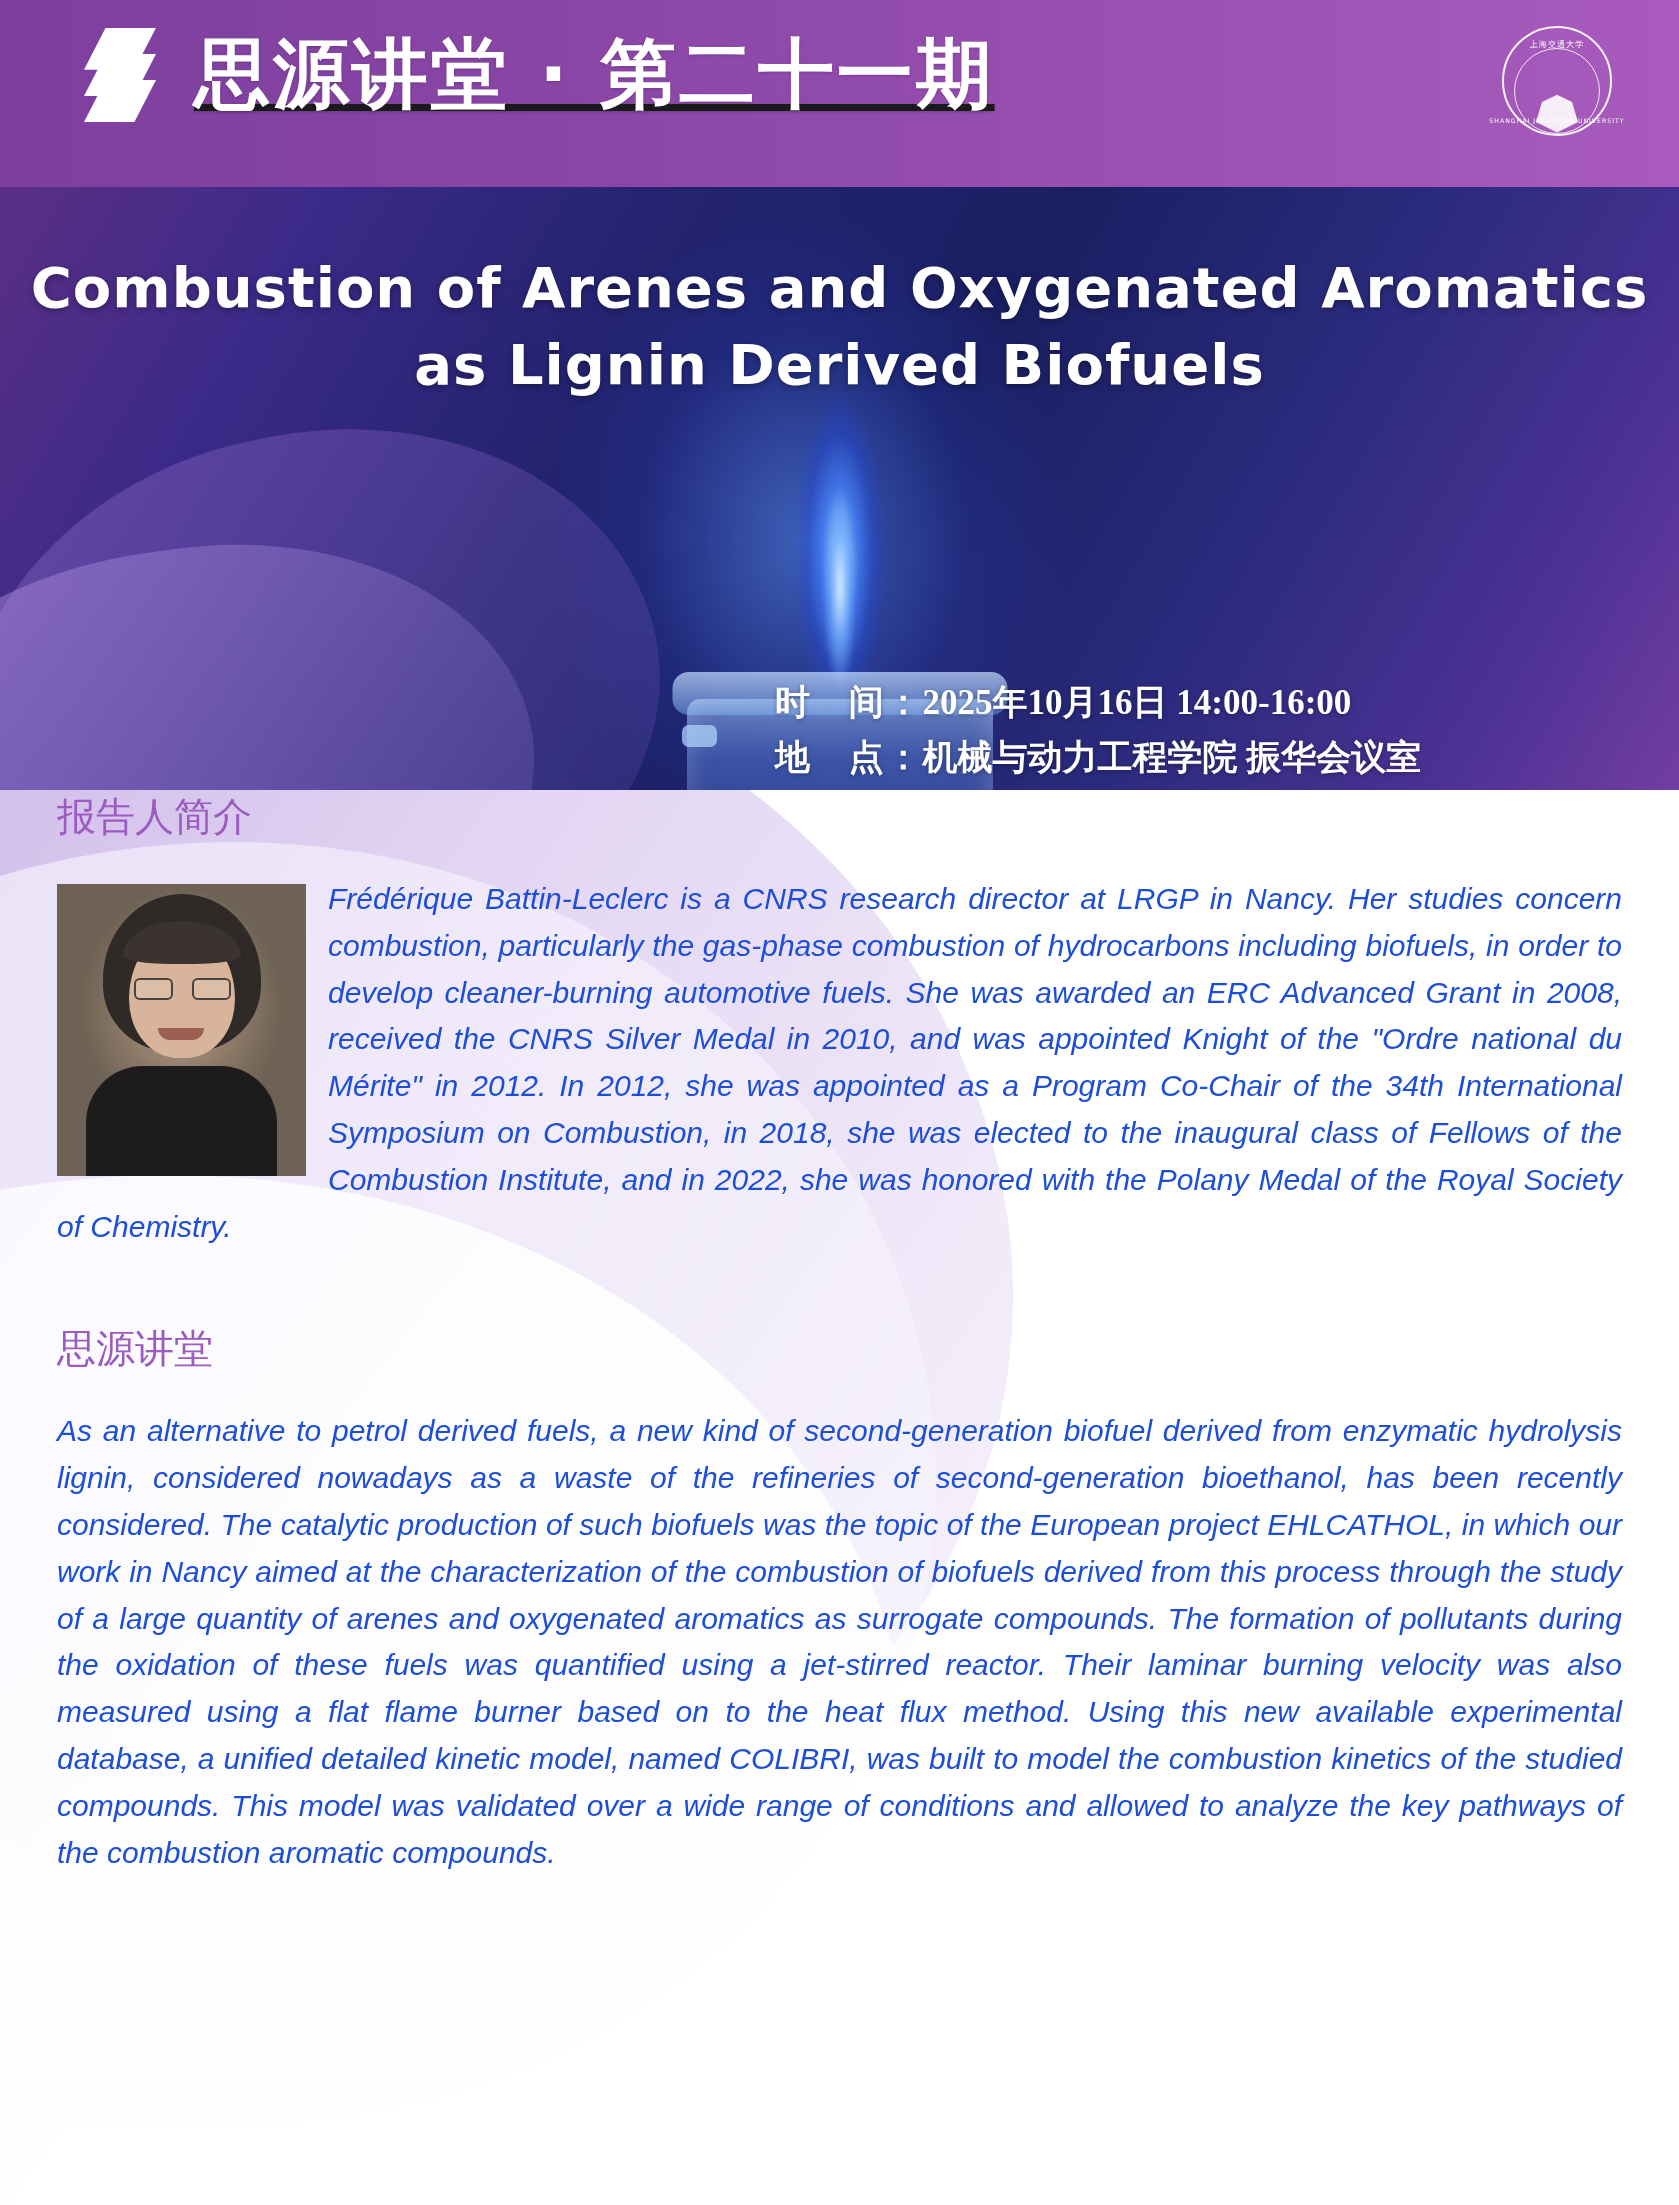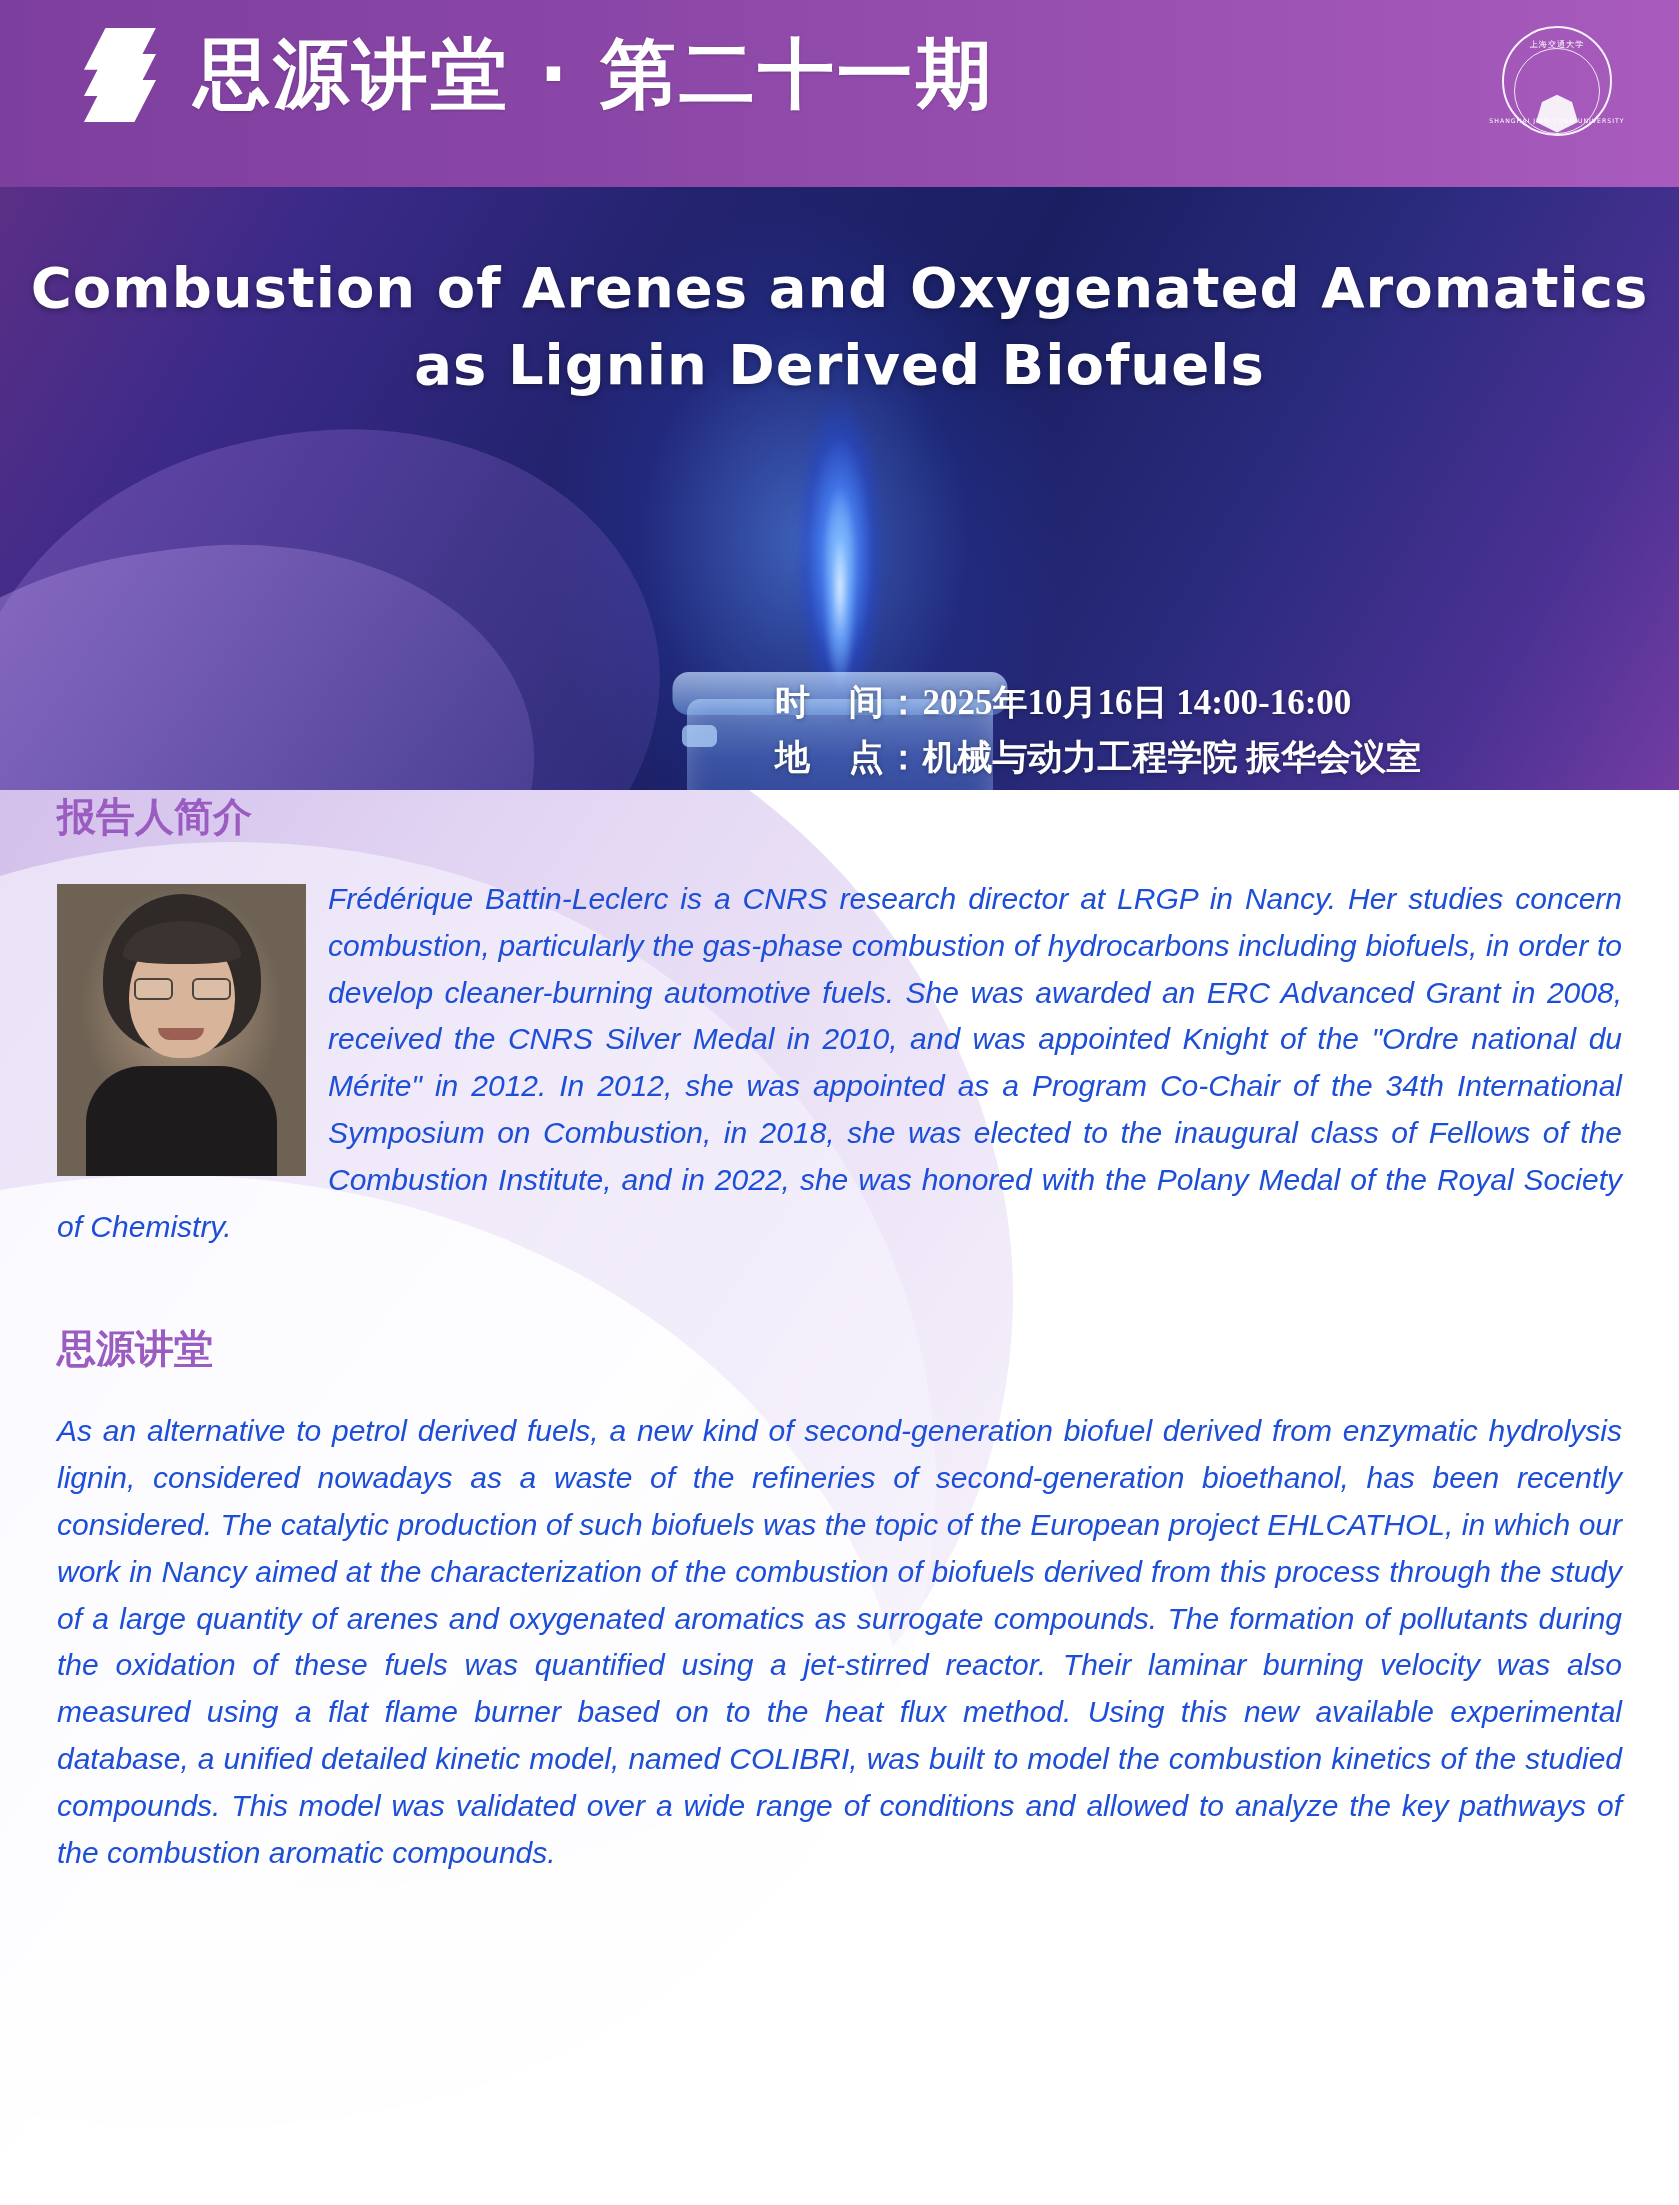--- a/index.html
+++ b/index.html
@@ -24,20 +24,21 @@
     height: 187px;
     background: linear-gradient(90deg, #7d3f9e 0%, #8a46a6 35%, #9a51b2 70%, #a85bbd 100%);
     overflow: hidden;
   }
   .header-inner {
     position: absolute;
     left: 72px; top: 24px;
     display: flex;
     align-items: center;
     gap: 26px;
+    text-decoration: underline;
   }
   .logo-mark {
     width: 96px;
     height: 103px;
     position: relative;
   }
   .logo-mark .lozenge {
     position: absolute;
     background: #ffffff;
   }
@@ -252,21 +253,21 @@
 
   
   .content {
     position: absolute;
     left: 0; top: 790px;
     width: 1679px;
   }
   .section-heading {
     color: #9a5cc0;
     font-size: 39px;
-    font-weight: bold;
+    font-weight: normal;
     font-family: "DejaVu Sans", sans-serif;
     margin: 0 0 0 57px;
   }
   .bio-wrap {
     margin: 32px 57px 0 57px;
     position: relative;
   }
   .portrait {
     float: left;
     width: 249px;

